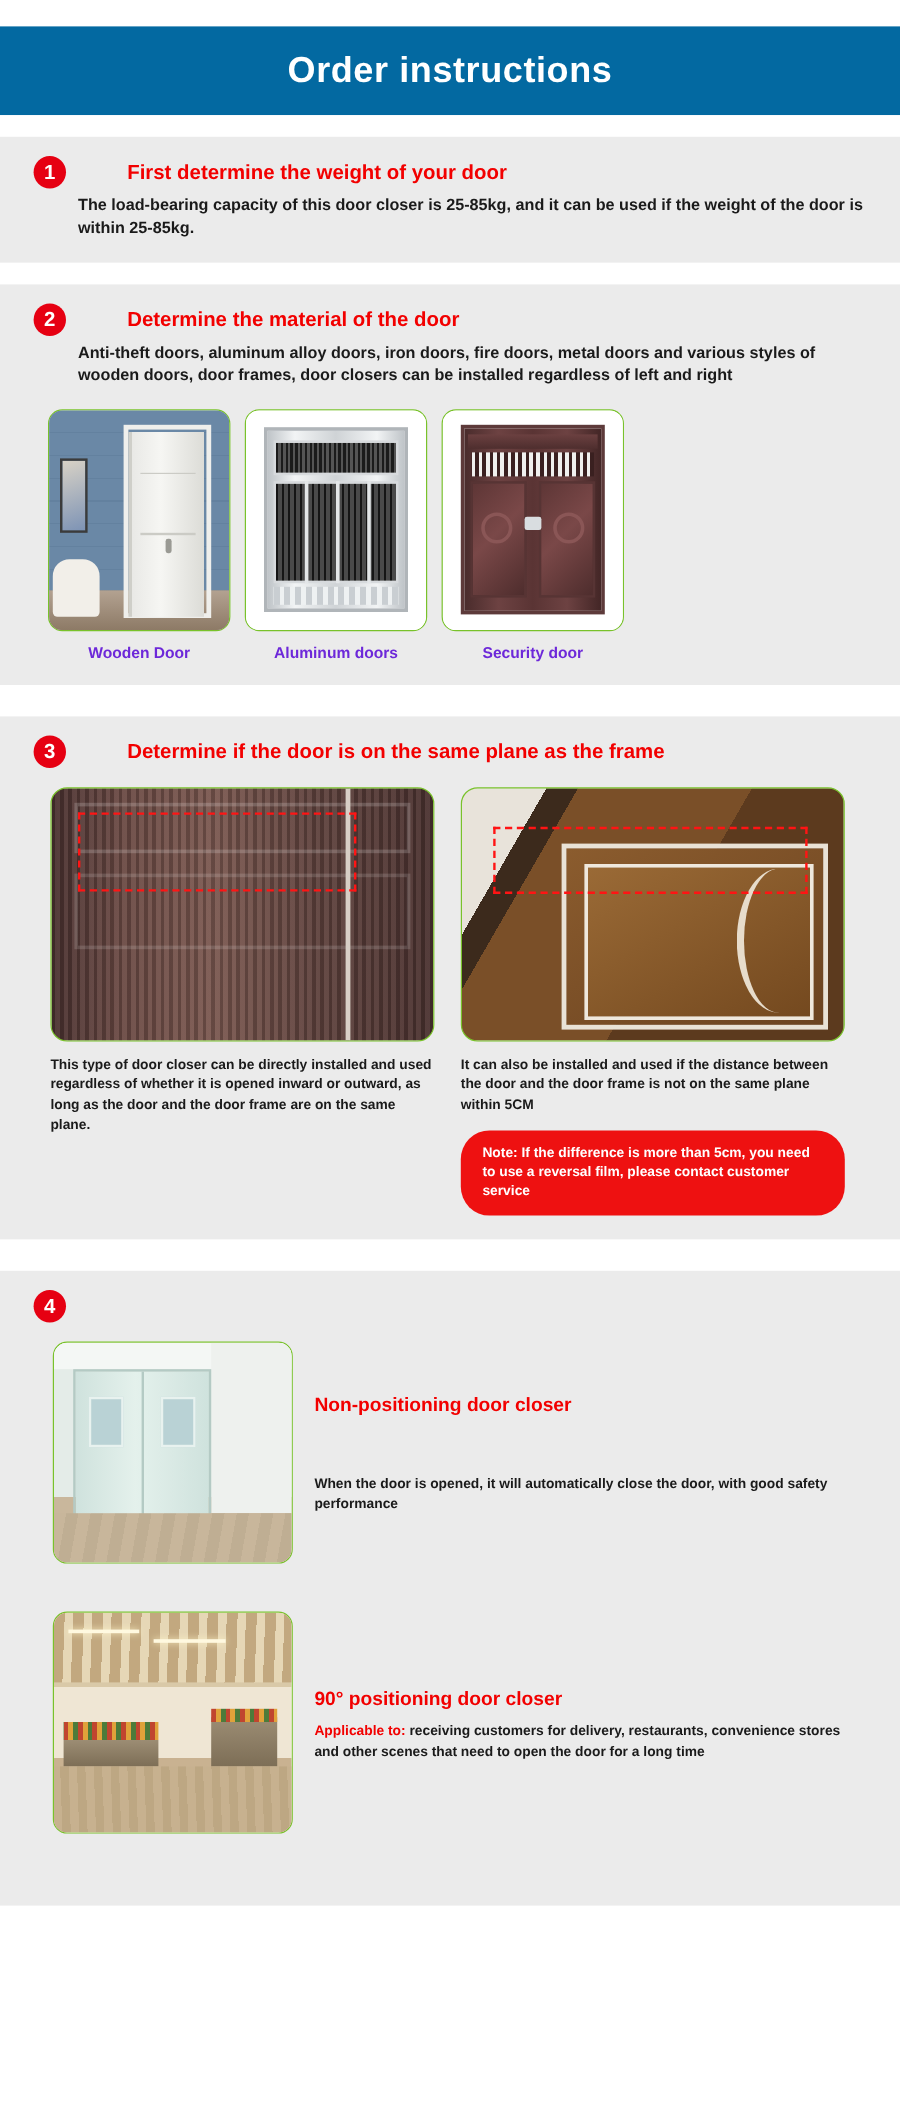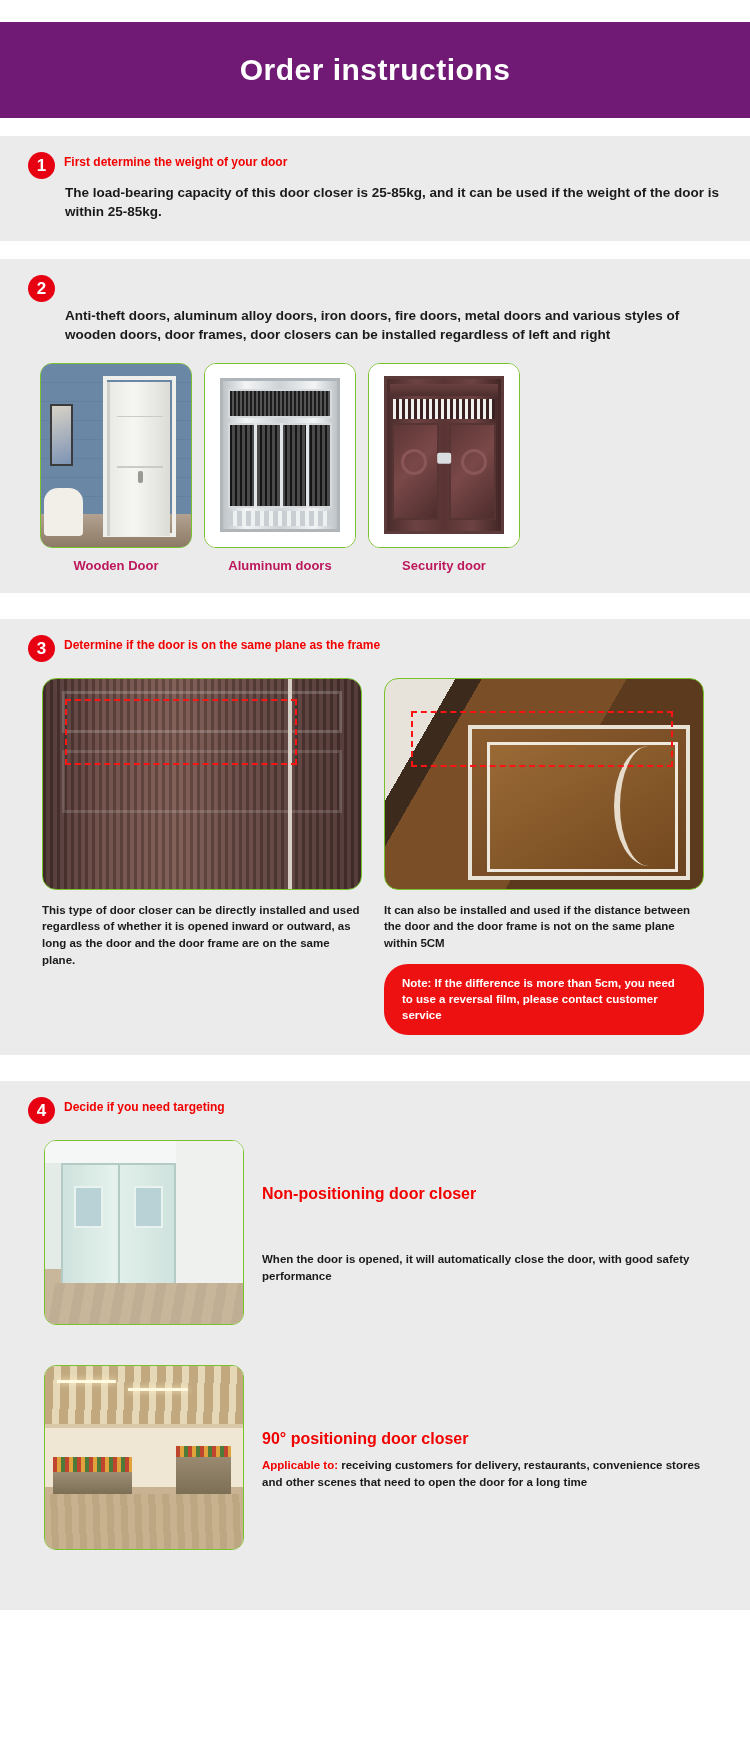--- a/index.html
+++ b/index.html
@@ -7,22 +7,22 @@
     width: 750px; height: 1760px;
     background: #ffffff;
     font-family: "Liberation Sans", sans-serif;
     overflow: hidden;
   }
   .page { width: 750px; height: 1760px; position: relative; background: #fff; }
 
   
   .header-band {
     margin: 22px 0 0 0;
-    background: #701a75;
-    height: 96px;
+    background: #0369a1;
+    height: 74px;
     display: flex; align-items: center; justify-content: center;
   }
   .header-title {
     color: #ffffff;
     font-size: 30px;
     font-weight: bold;
     letter-spacing: .5px;
   }
 
   
@@ -36,23 +36,24 @@
     border-radius: 50%;
     background: #e60012;
     color: #fff;
     font-size: 17px; font-weight: bold;
     display: flex; align-items: center; justify-content: center;
     line-height: 1;
     margin-top: -2px;
   }
   .step-title {
     color: #f20000;
-    font-size: 12px;
+    font-size: 17px;
     font-weight: bold;
     line-height: 1.45;
+    margin-left: 42px;
   }
   .step-body {
     margin: 4px 0 0 37px;
     font-size: 13.5px;
     font-weight: bold;
     color: #1a1a1a;
     line-height: 1.42;
   }
 
   
@@ -63,21 +64,21 @@
     border: 1.5px solid #79c22b;
     border-radius: 12px;
     background: #fff;
     overflow: hidden;
     position: relative;
   }
   .thumb-cap {
     text-align: center;
     font-size: 13px;
     font-weight: bold;
-    color: #be185d;
+    color: #6d28d9;
     margin-top: 10px;
   }
 
   
   .wood-scene { position:absolute; inset:0; background:linear-gradient(180deg,#6e8aa8 0%,#5d7d9c 55%,#8e7f6e 100%); }
   .wood-scene .wall { position:absolute; left:0; top:0; width:100%; height:82%;
     background:repeating-linear-gradient(180deg,#6a88a6 0 18px,#63819f 18px 19px); }
   .wood-scene .floor { position:absolute; left:0; bottom:0; width:100%; height:18%;
     background:linear-gradient(180deg,#b3a291,#8d7a66); }
   .wood-scene .door { position:absolute; left:44%; top:10%; width:42%; height:84%;
@@ -220,20 +221,21 @@
       <div class="step-title">First determine the weight of your door</div>
     </div>
     <div class="step-body">The load-bearing capacity of this door closer is 25-85kg, and it can be used if the weight of the door is within 25-85kg.</div>
   </div>
 
   <div class="gap"></div>
 
   <div class="section">
     <div class="step-head">
       <div class="badge">2</div>
+      <div class="step-title">Determine the material of the door</div>
     </div>
     <div class="step-body">Anti-theft doors, aluminum alloy doors, iron doors, fire doors, metal doors and various styles of wooden doors, door frames, door closers can be installed regardless of left and right</div>
 
     <div class="thumb-row">
 
       <div class="thumb-cell">
         <div class="thumb">
           <div class="wood-scene">
             <div class="wall"></div>
               <div class="floor"></div>
@@ -318,21 +320,20 @@
       </div>
 
     </div>
   </div>
 
   <div class="gap-lg"></div>
 
   <div class="section" style="padding-bottom:60px;">
     <div class="step-head">
       <div class="badge">4</div>
-      <div class="step-title">Decide if you need targeting</div>
     </div>
 
     <div class="t4-row">
       <div class="t4-img">
         <div class="cor">
           <div class="ceil"></div>
             <div class="wallr"></div>
           <div class="dr">
               <span class="win l"></span>
               <span class="win r"></span>

